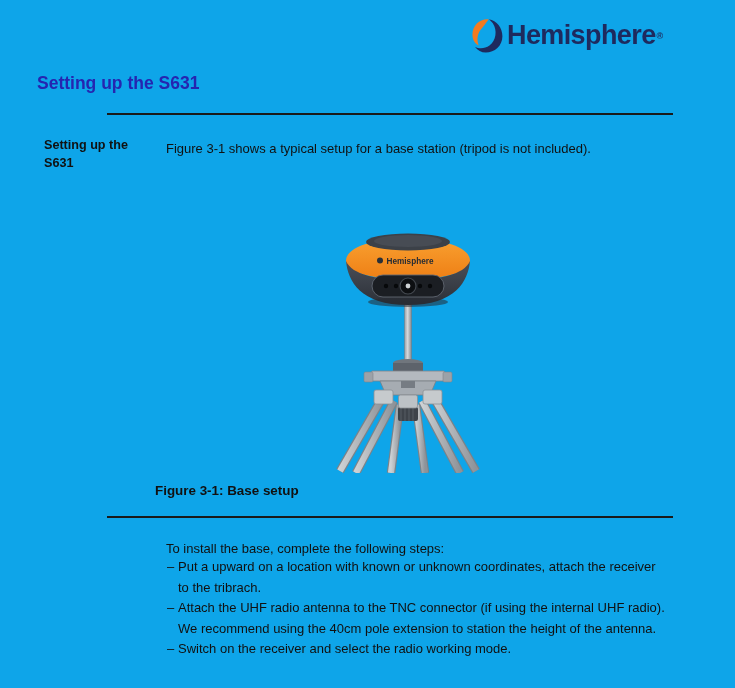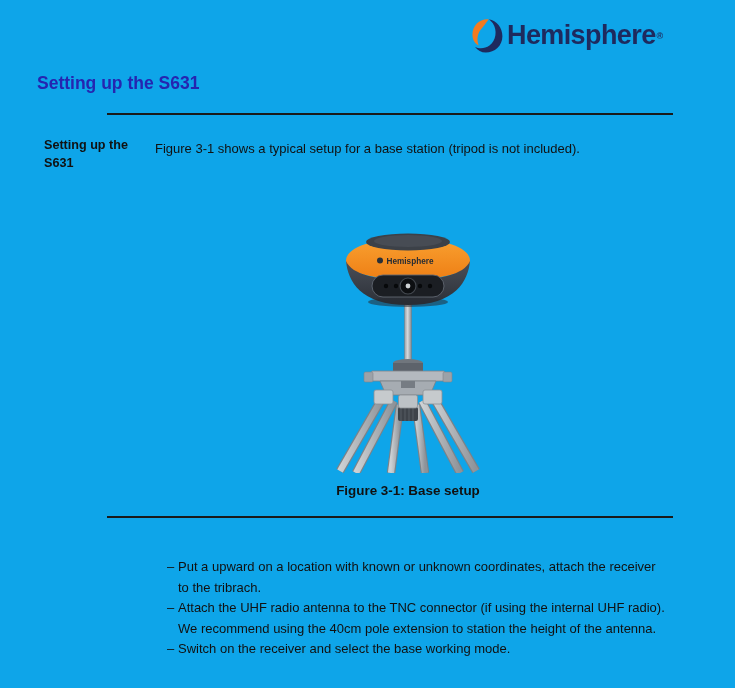--- a/index.html
+++ b/index.html
@@ -16,27 +16,27 @@
   .page-title{position:absolute;left:37px;top:73px;font-size:17.5px;font-weight:bold;color:#2525b0;letter-spacing:0;}
 
   .rule{position:absolute;left:107px;width:566px;height:2px;background:#1a1a1a;}
   .rule-top{top:113px;}
   .rule-mid{top:516px;}
 
   .side-label{position:absolute;left:44px;width:102px;font-size:12.6px;font-weight:bold;line-height:18px;color:#111;}
   .side-label-1{top:136px;}
   .side-label-2{top:538px;}
 
-  .para{position:absolute;left:155px;font-size:13px;line-height:21px;color:#111;}
+  .para{position:absolute;left:166px;font-size:13px;line-height:21px;color:#111;}
   .para-1{top:138px;width:545px;}
   .para-2{top:175px;width:530px;}
   .para-intro{top:538px;width:530px;}
 
   .figure-wrap{position:absolute;left:288px;top:229px;width:240px;height:244px;}
-  .figure-caption{position:absolute;left:155px;top:483px;width:506px;text-align:center;font-size:13.4px;font-weight:bold;color:#111;}
+  .figure-caption{position:absolute;left:155px;top:483px;width:506px;font-size:13.4px;font-weight:bold;color:#111;}
 
   .steps{position:absolute;left:167px;top:557px;width:500px;font-size:13px;line-height:20.5px;color:#111;}
   .step{display:flex;align-items:flex-start;}
   .step-marker{flex:0 0 11px;}
   .step-text{flex:1 1 auto;}
 </style>
 </head>
 <body>
 
 <div class="page">
@@ -131,29 +131,30 @@
         <circle cx="120" cy="57" r="2.4" fill="#cfd3d6"></circle>
         <circle cx="132" cy="57" r="2.2" fill="#07090b"></circle>
         <circle cx="142" cy="57" r="2.2" fill="#07090b"></circle>
       </g>
     </svg>
   </div>
   <div class="figure-caption">Figure 3-1: Base setup</div>
 
   <div class="rule rule-mid"></div>
 
+  <div class="para para-intro">To install the base, complete the following steps:</div>
 
   <div class="steps">
     <div class="step">
       <span class="step-marker">–</span>
       <span class="step-text">Put a upward on a location with known or unknown coordinates, attach the receiver to the tribrach.</span>
     </div>
     <div class="step">
       <span class="step-marker">–</span>
       <span class="step-text">Attach the UHF radio antenna to the TNC connector (if using the internal UHF radio). We recommend using the 40cm pole extension to station the height of the antenna.</span>
     </div>
     <div class="step">
       <span class="step-marker">–</span>
-      <span class="step-text">Switch on the receiver and select the base working mode.</span>
+      <span class="step-text">Switch on the receiver and select the radio working mode.</span>
     </div>
   </div>
 
 </div>
 
 </body></html>

